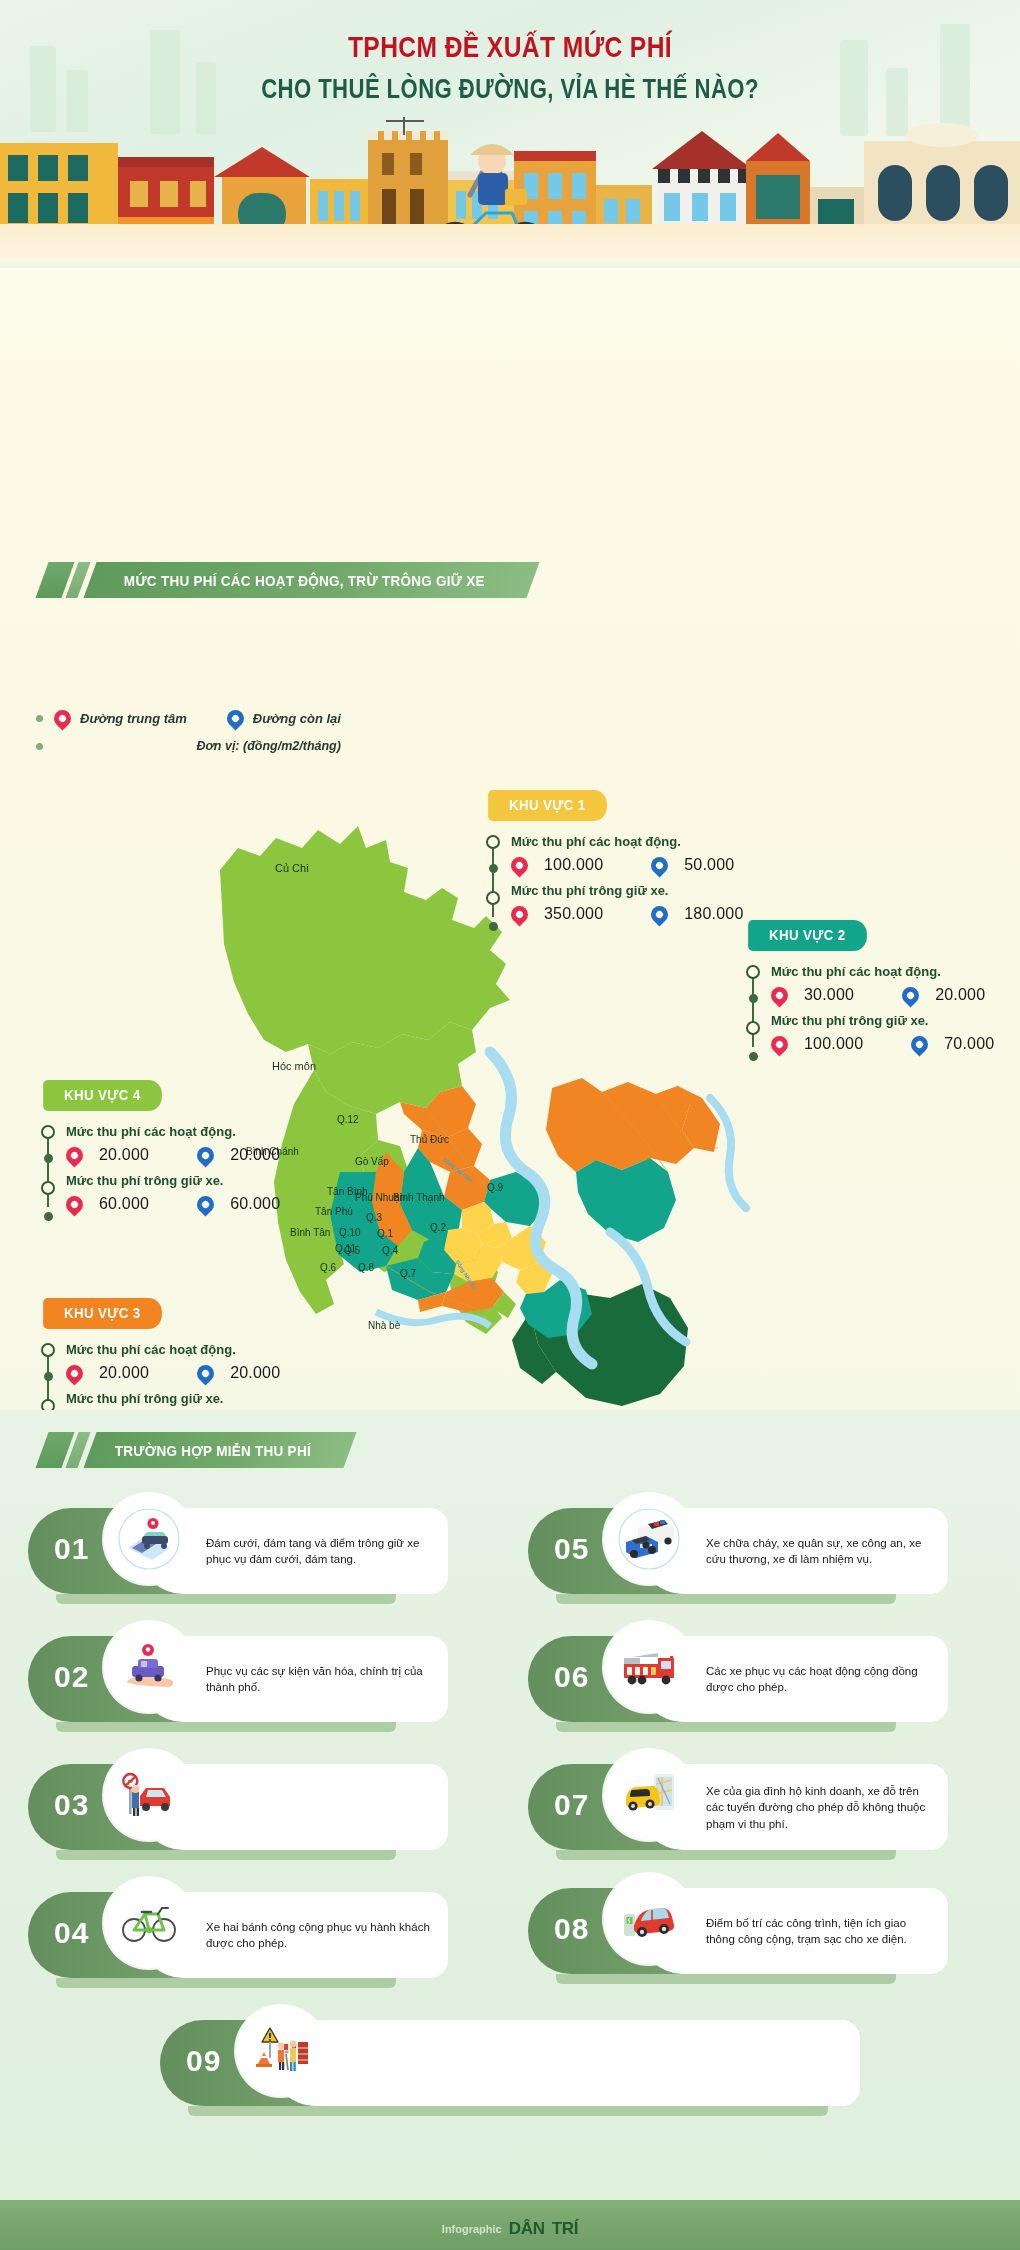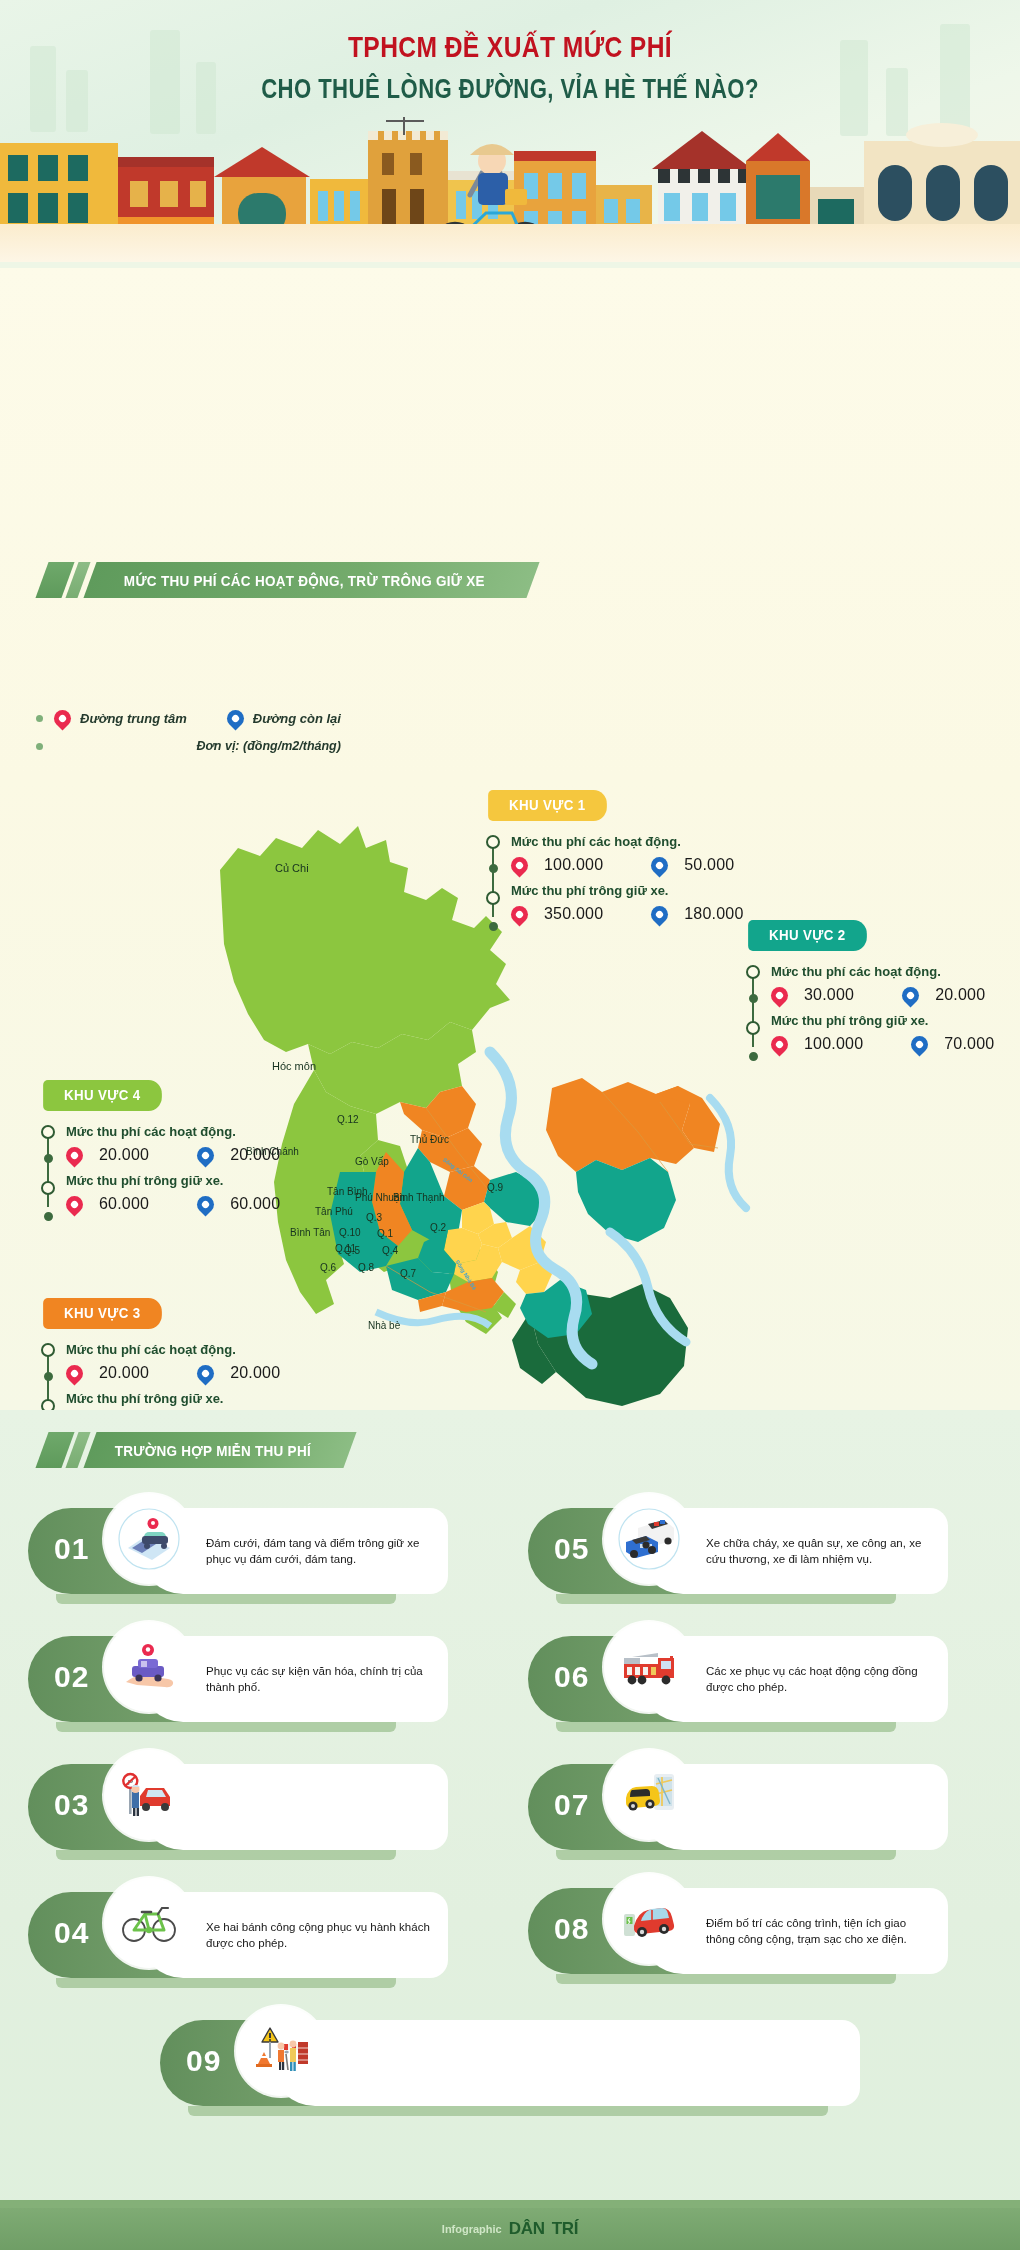--- a/index.html
+++ b/index.html
@@ -744,20 +744,21 @@
           <path d="M38 20 L54 16 M38 30 L54 26 M44 13 L44 42" stroke="#f0c95a" stroke-width="1.8" fill="none"></path>
           <path d="M40 14 L52 40" stroke="#7fb5c9" stroke-width="1.4" fill="none"></path>
           <path d="M8 34 q2 -10 10 -11 l16 -1 q6 0 7 7 l1 8 q0 4 -5 5 l-22 2 q-7 0 -7 -5 Z" fill="#f5c518"></path>
           <path d="M14 26 l14 -1 q4 0 4 4 l0 3 l-20 1 q0 -6 2 -7 Z" fill="#2b2b2b"></path>
           <circle cx="15" cy="42" r="4.6" fill="#2b2b2b"></circle>
             <circle cx="32" cy="40" r="4.6" fill="#2b2b2b"></circle>
           <circle cx="15" cy="42" r="2" fill="#d8d8d8"></circle>
             <circle cx="32" cy="40" r="2" fill="#d8d8d8"></circle>
         </svg>
       </div>
+      <div class="ex-text">Xe của gia đình hộ kinh doanh, xe đỗ trên các tuyến đường cho phép đỗ không thuộc phạm vi thu phí.</div>
     </div>
 
     <div class="ex-item" style="left:528px; top:380px;">
       <div class="ex-numbox-shadow"></div>
       <div class="ex-numbox"></div>
       <div class="ex-card"></div>
       <div class="ex-num">08</div>
       <div class="ex-icon-circle">
         <svg width="62" height="62" viewBox="0 0 62 62">
           <circle cx="31" cy="31" r="30" fill="#fff"></circle>

